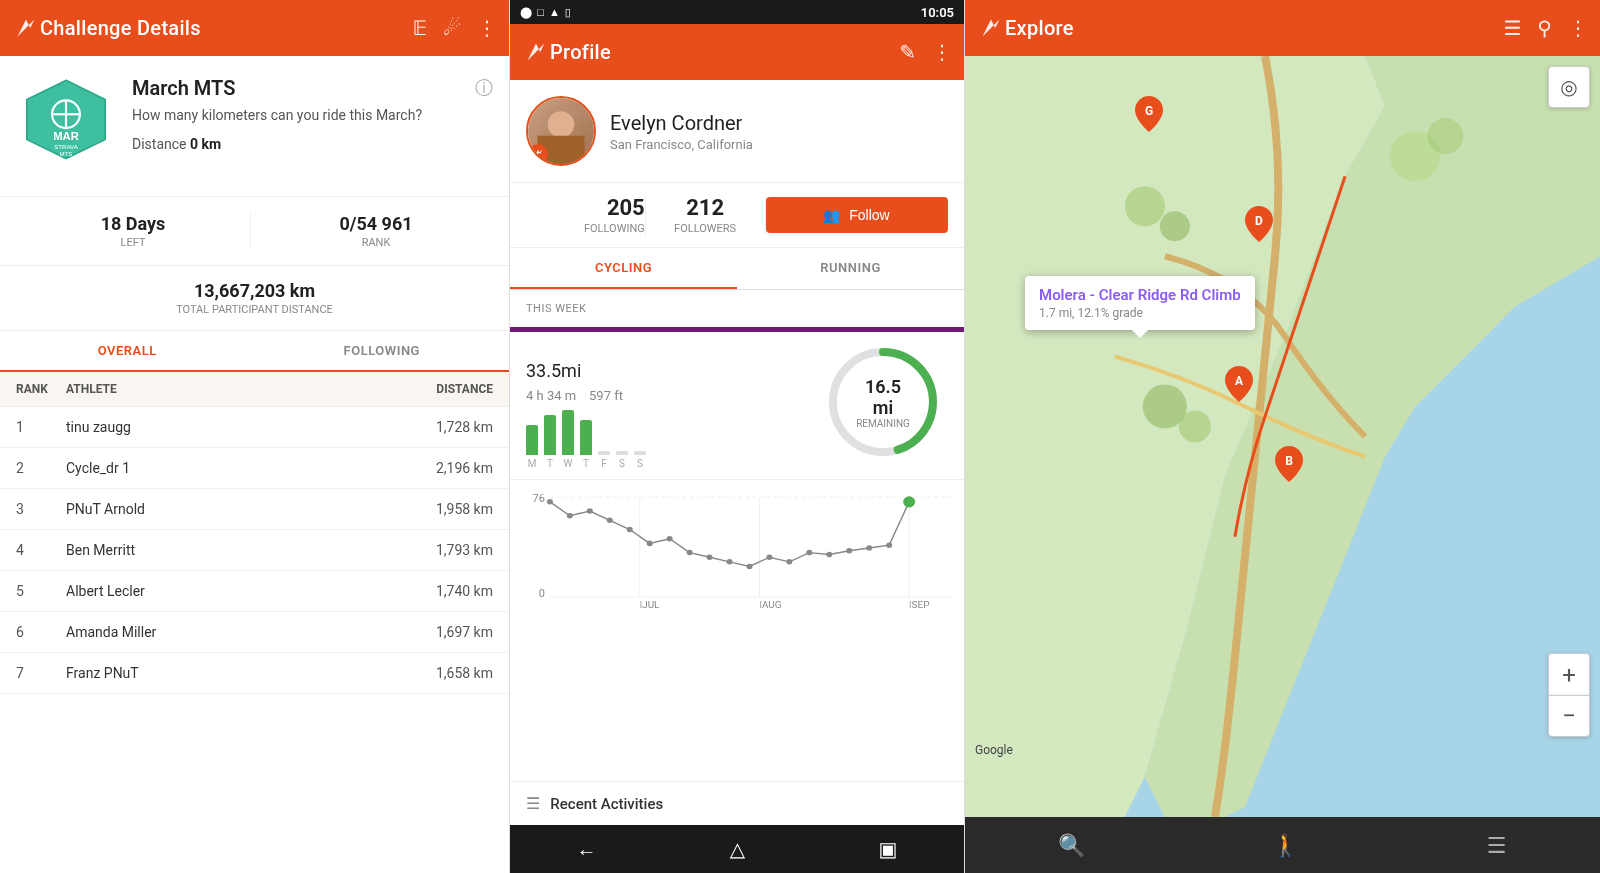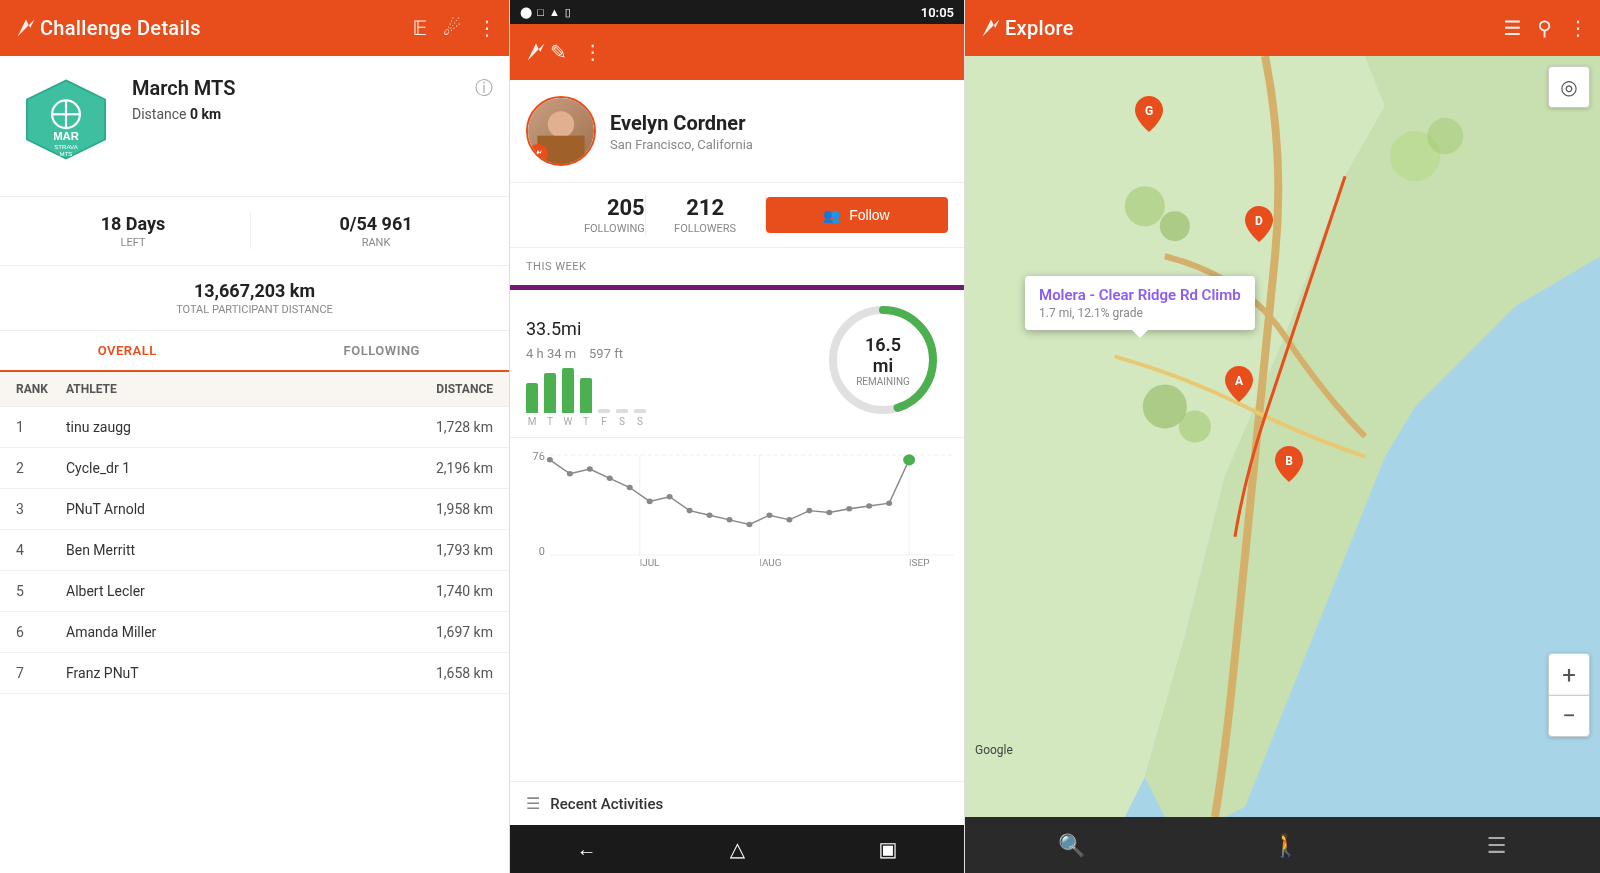--- a/index.html
+++ b/index.html
@@ -296,21 +296,21 @@
       border-radius: 50%;
       display: flex;
       align-items: center;
       justify-content: center;
     }
     .profile-details {
       flex: 1;
     }
     .profile-name {
       font-size: 20px;
-      font-weight: 700;
+      font-weight: 400;
       color: #222;
     }
     .profile-location {
       font-size: 13px;
       color: #888;
       margin-top: 2px;
     }
 
     .profile-follow-stats {
       display: flex;
@@ -662,20 +662,21 @@
         <circle cx="50" cy="44" r="16" fill="none" stroke="white" stroke-width="2.5"></circle>
         <line x1="50" y1="28" x2="50" y2="60" stroke="white" stroke-width="2.5"></line>
         <line x1="34" y1="44" x2="66" y2="44" stroke="white" stroke-width="2.5"></line>
         <text x="50" y="74" text-anchor="middle" fill="white" font-size="13" font-weight="700" font-family="Arial">MAR</text>
         <text x="50" y="84" text-anchor="middle" fill="white" font-size="7" font-family="Arial">STRAVA</text>
         <text x="50" y="92" text-anchor="middle" fill="white" font-size="7" font-family="Arial">MTS</text>
       </svg>
     </div>
     <div class="challenge-info">
       <div class="challenge-name">March MTS</div>
+      <div class="challenge-desc">How many kilometers can you ride this March?</div>
       <div class="challenge-distance">
         Distance <strong>0 km</strong>
       </div>
     </div>
     <span class="info-icon">ⓘ</span>
   </div>
 
   <div class="challenge-stats">
     <div class="stat-box">
       <div class="stat-value">18 Days</div>
@@ -751,20 +752,21 @@
       <span class="icon">▲</span>
       <span class="icon">▯</span>
     </div>
     <div class="time">10:05</div>
   </div>
 
   <div class="top-bar">
     <svg class="strava-logo" viewBox="0 0 100 100" fill="none">
       <polygon points="20,80 50,20 65,50 80,20" fill="white" opacity="0.9"></polygon>
     </svg>
+    <span class="title">Profile</span>
     <div class="icons">
       <span class="icon-btn">✎</span>
       <span class="icon-btn">⋮</span>
     </div>
   </div>
 
   <div class="profile-user">
     <div class="profile-avatar">
       <div class="profile-avatar-inner">
         <svg width="70" height="70" viewBox="0 0 70 70">
@@ -793,20 +795,24 @@
     <div class="follow-stat">
       <div class="follow-count">212</div>
       <div class="follow-label">FOLLOWERS</div>
     </div>
     <button class="follow-btn">
       <span>👥</span>
       <span>Follow</span>
     </button>
   </div>
 
+  <div class="activity-tabs">
+    <div class="act-tab active">CYCLING</div>
+    <div class="act-tab">RUNNING</div>
+  </div>
 
   <div class="this-week">THIS WEEK</div>
 
   <div class="week-stats-container">
     <div class="week-left">
       <div class="week-distance">
         <span>33.5</span><span style="font-size:18px;">mi</span>
       </div>
       <div class="week-sub">
         <span>4 h 34 m</span>

